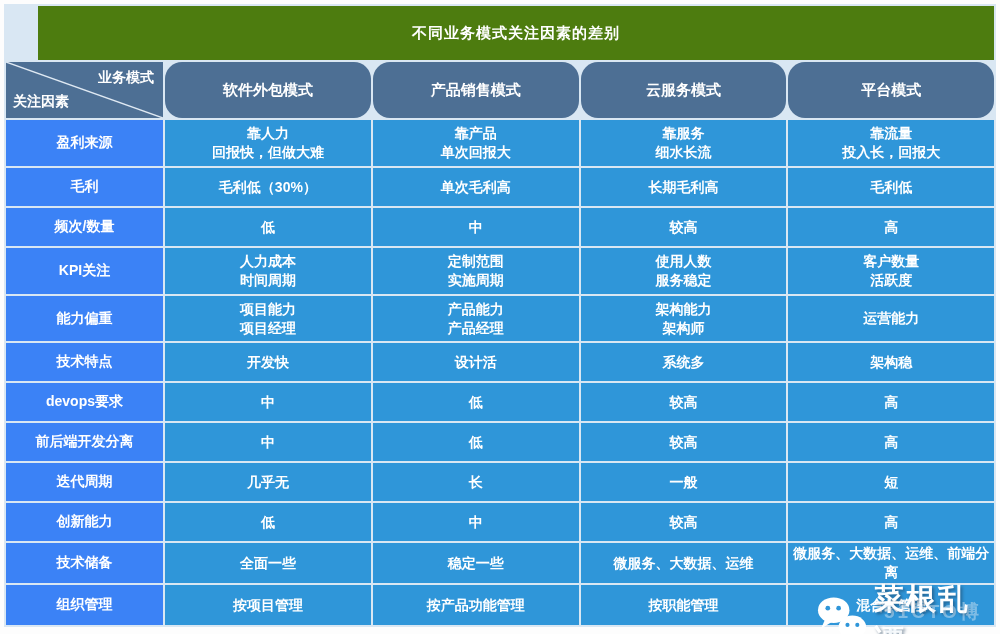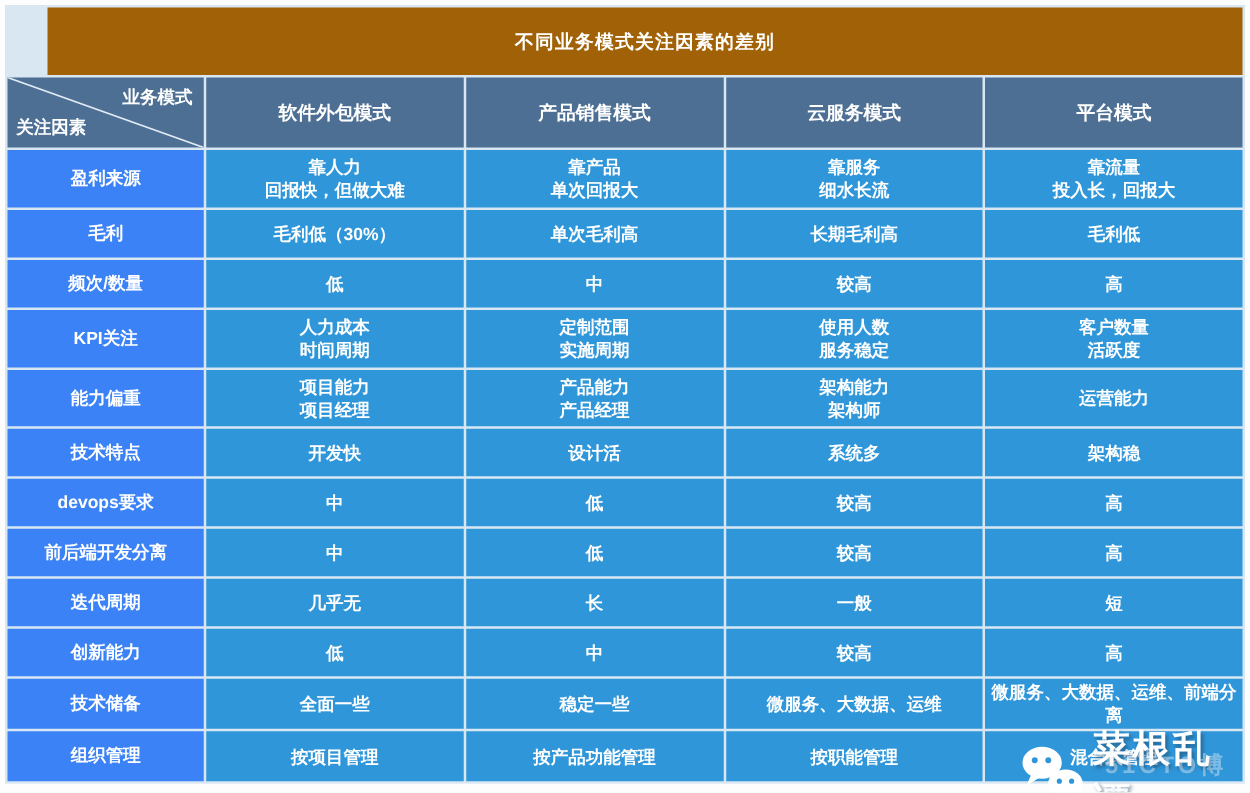--- a/index.html
+++ b/index.html
@@ -8,22 +8,22 @@
   .page { position:relative; width:1000px; height:634px; background:#fdfdfd; overflow:hidden; }
   .tbl {
     position:absolute; left:4px; top:4px; width:992px;
     display:grid;
     grid-template-columns:157px 1fr 1fr 1fr 1fr;
     grid-template-rows:54px 56px 46px 38px 38px 46px 45px 38px 38px 38px 38px 38px 40px 40px;
     gap:2px; padding:2px;
     background:#d9e7f3;
   }
   .tbl > div { color:#ffffff; font-weight:bold; display:flex; align-items:center; justify-content:center; text-align:center; }
-  .title { grid-column:1 / -1; background:#a16207; font-size:15px; letter-spacing:1px;margin-left:32px; }
-  .colhead { background:#4d6f94; font-size:15px; }
+  .title { grid-column:1 / -1; background:#4d7c0f; font-size:15px; letter-spacing:1px;margin-left:32px; }
+  .colhead { background:#4d6f94; font-size:15px;border-radius:17px; }
   .corner { background:#4d6f94; position:relative; }
   .corner svg { position:absolute; inset:0; width:100%; height:100%; }
   .corner .c-tr { position:absolute; top:7px; right:9px; font-size:14px; }
   .corner .c-bl { position:absolute; bottom:7px; left:7px; font-size:14px; }
   .lab { background:#3b82f6; font-size:14px; }
   .cell { background:#2f96d9; font-size:14px; white-space:pre-line; line-height:1.35; padding:1px 2px; }
   
   .wm { position:absolute; left:816px; top:551px; display:flex; align-items:center; gap:5px; pointer-events:none;margin-top:28px; }
   .wm-name { color:#ffffff; font-size:30px; font-weight:bold; letter-spacing:2px;
     text-shadow:2px 2px 3px rgba(30,60,90,0.55); }

